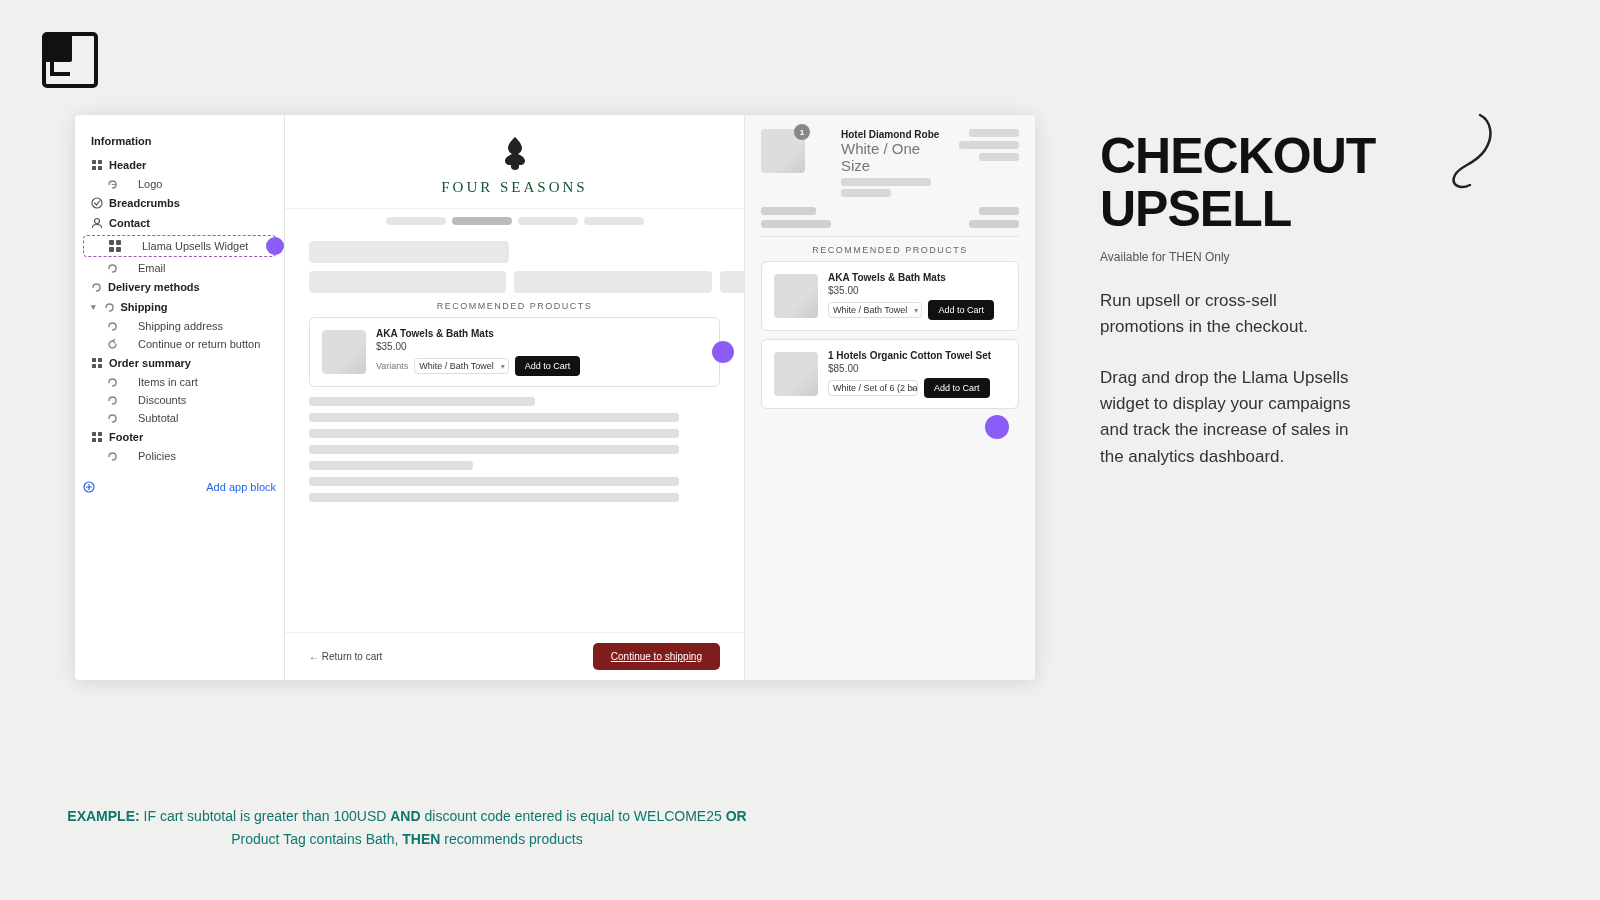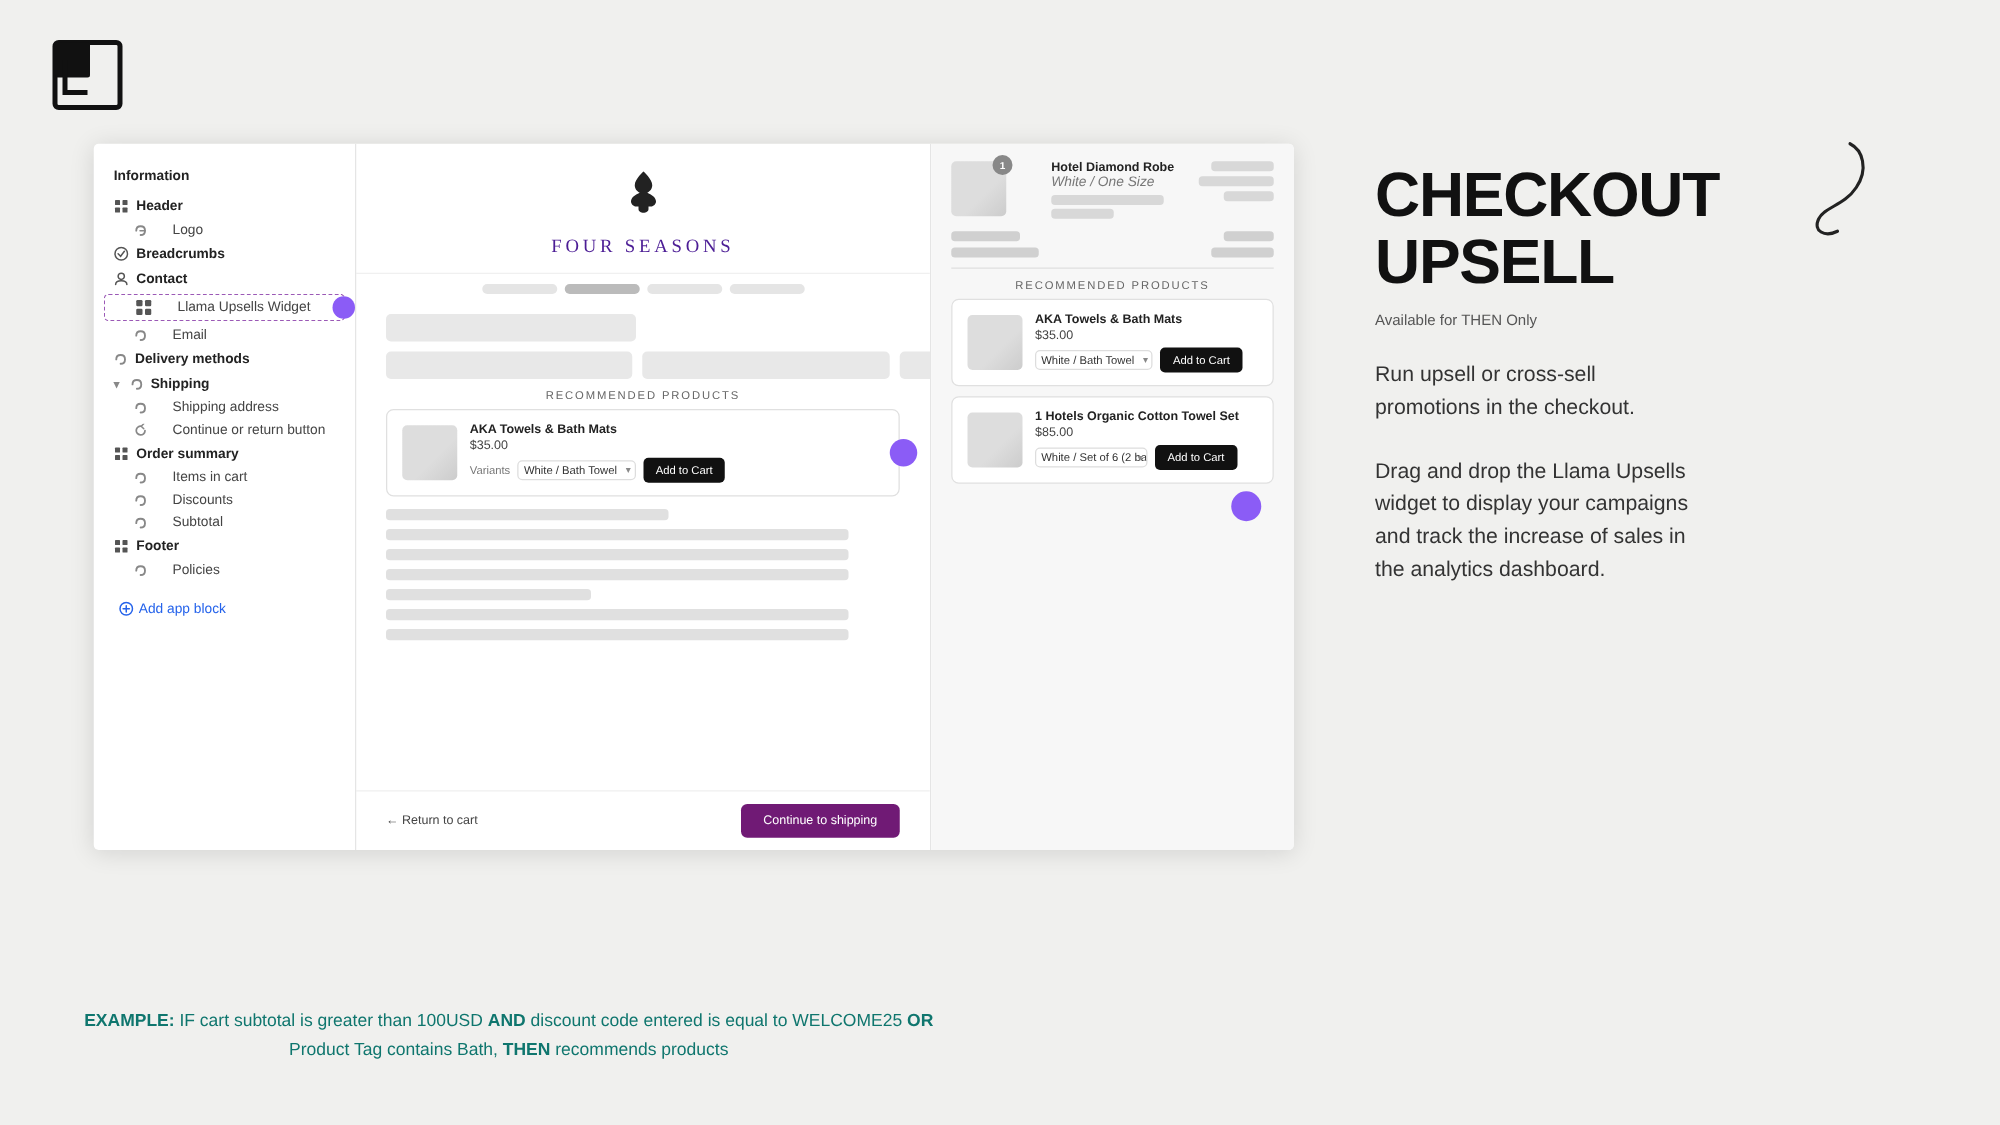--- a/index.html
+++ b/index.html
@@ -74,28 +74,29 @@
       height: 18px;
       border-radius: 50%;
       background: #8b5cf6;
       position: absolute;
       right: -9px;
       top: 50%;
       transform: translateY(-50%);
       z-index: 10;
     }
     .add-app-block {
-      padding: 8px 20px;
+      padding: 8px 8px;
       font-size: 11px;
       color: #2563eb;
       display: flex;
       align-items: center;
       gap: 4px;
       cursor: pointer;
       margin-top: 8px;
+      justify-content: space-between;
     }
     .sidebar-chevron {
       font-size: 9px;
       color: #888;
       margin-right: 2px;
     }
 
     
     .checkout-middle {
       flex: 1;
@@ -110,22 +111,22 @@
       flex-direction: column;
       align-items: center;
       padding: 20px 30px 12px;
       border-bottom: 1px solid #f0f0f0;
     }
     .store-logo-text {
       font-family: 'Georgia', serif;
       font-size: 15px;
       letter-spacing: 3px;
       text-transform: uppercase;
-      color: #4c1d95;
-      margin-top: 18px;
+      color: #14532d;
+      margin-top: 8px;
     }
     .nav-pill {
       background: #e5e5e5;
       border-radius: 20px;
       height: 8px;
       width: 60px;
     }
     .nav-pill.active { background: #bbb; }
 
     .checkout-form-area {
@@ -192,27 +193,28 @@
 
     .checkout-footer-area {
       padding: 10px 24px;
       border-top: 1px solid #f0f0f0;
       display: flex;
       justify-content: space-between;
       align-items: center;
     }
     .return-link { font-size: 10px; color: #444; cursor: pointer; }
     .continue-btn {
-      background: #701a75;
+      background: #7f1d1d;
       color: #fff;
       border: none;
       border-radius: 5px;
       padding: 8px 18px;
       font-size: 10px;
       cursor: pointer;
+      text-decoration: underline;
     }
 
     
     .order-summary {
       width: 290px;
       min-width: 290px;
       padding: 14px 16px;
       background: #f7f7f7;
       overflow-y: auto;
     }
@@ -241,21 +243,21 @@
       border-radius: 50%;
       display: flex;
       align-items: center;
       justify-content: center;
       font-size: 8px;
       color: #fff;
       font-weight: 700;
     }
     .order-item-info { flex: 1; margin-left: 28px; }
     .order-item-name { font-size: 10px; font-weight: 600; color: #222; }
-    .order-item-variant { font-size: 11px; color: #777; font-style: italic; }
+    .order-item-variant { font-size: 15px; color: #777; }
     .order-item-price-lines {
       display: flex;
       flex-direction: column;
       gap: 3px;
       margin-top: 4px;
     }
     .price-line {
       background: #d8d8d8;
       border-radius: 3px;
       height: 8px;

